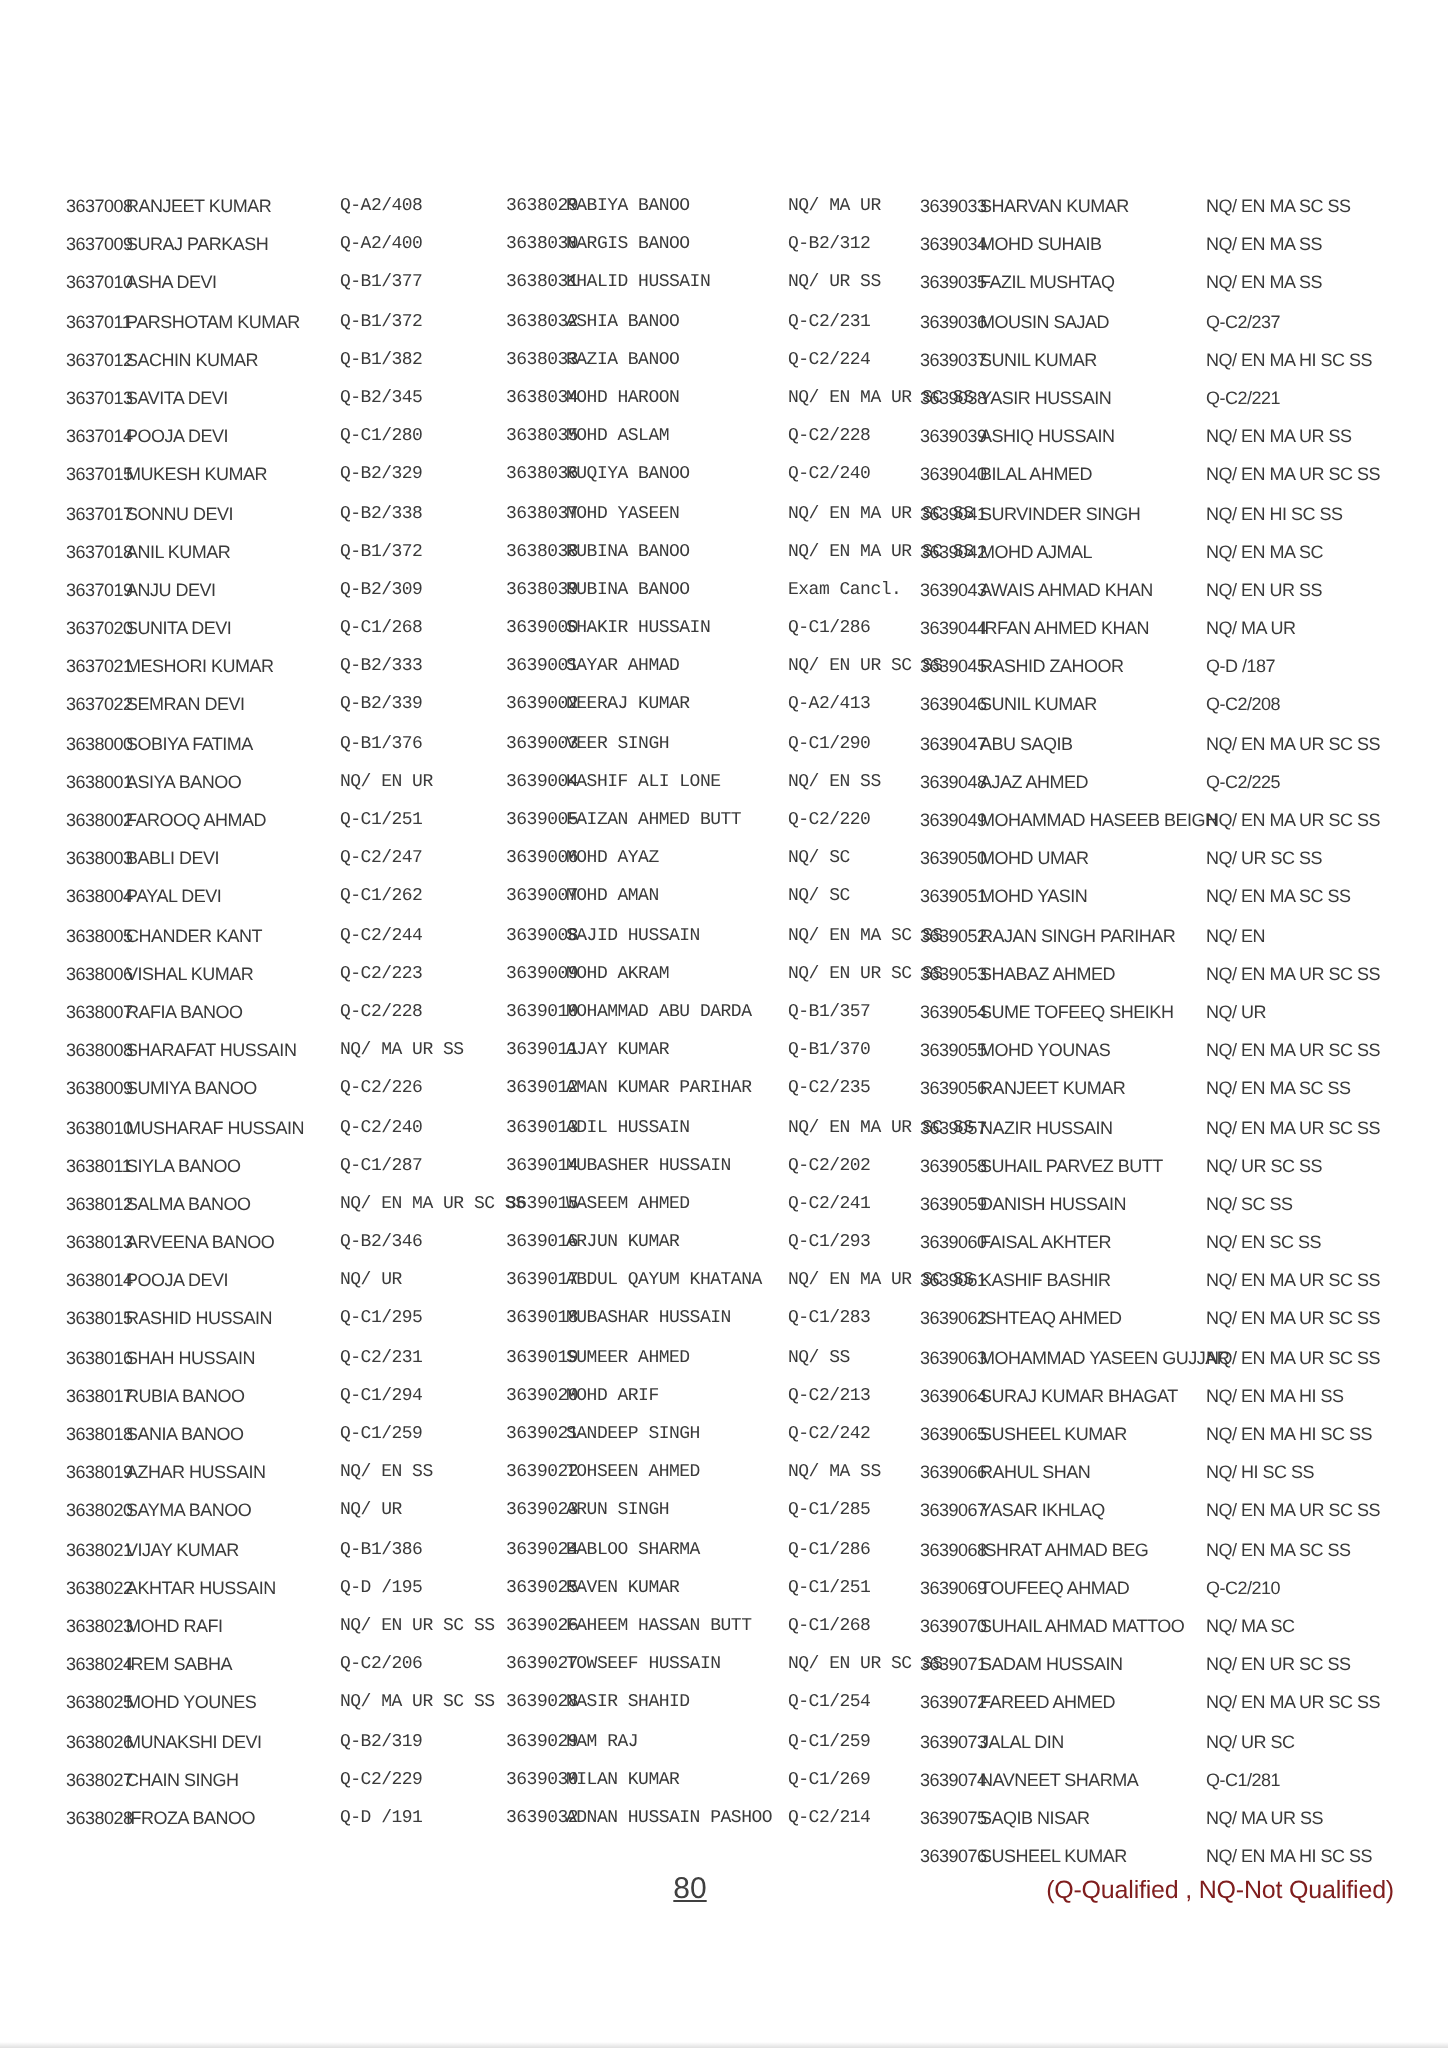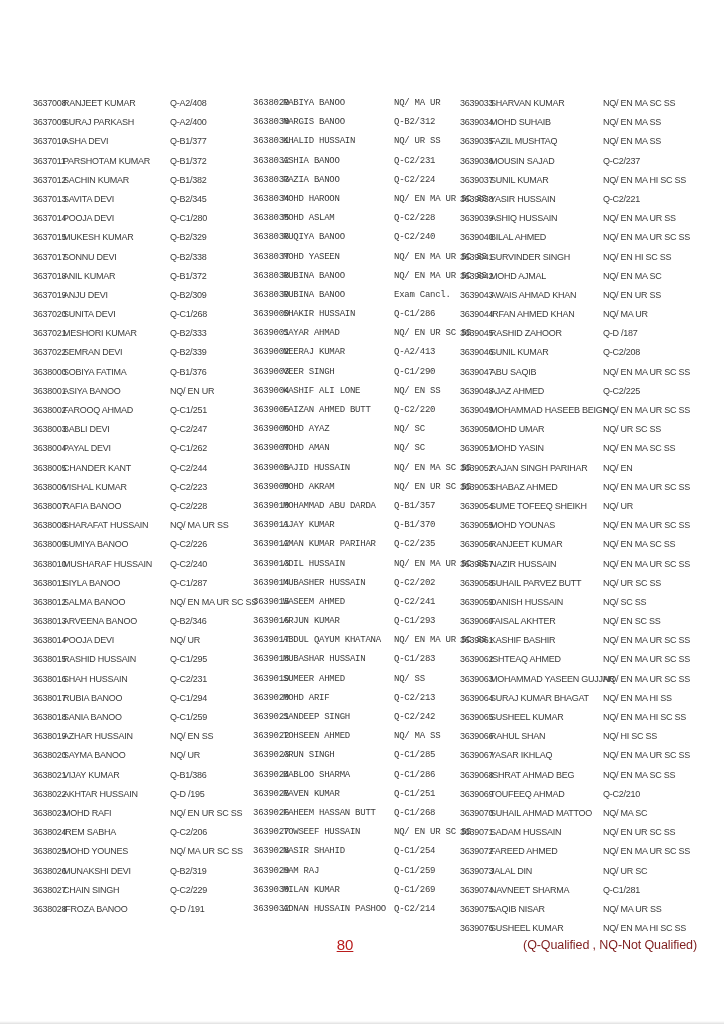--- a/index.html
+++ b/index.html
@@ -26,27 +26,27 @@
   .row { position:relative; height:19.2px; }
   .roll, .name, .code {
     position:absolute; top:2px;
     font-size:9px; line-height:11px;
     letter-spacing:-0.25px;
     white-space:nowrap;
     color:#3a3a3a;
   }
   .roll { left:0; }
   .name { left:30px; }
-  .col1 .code { left:137px; }
+  .col1 .code { left:137px;font-family:Liberation Mono, monospace; }
   .col2 .code { left:141px; }
   .col3 .code { left:143px; }
   .footer-page {
     position:absolute; top:936px; left:0; width:690px;
     text-align:center;
-    font-size:15px; color:#b91c1c;text-decoration:underline;
+    font-size:15px; color:#404040;text-decoration:underline;
   }
   .footer-legend {
     position:absolute; top:938px; right:27px;
     font-size:12.5px; color:#7f1d1d;
     letter-spacing:-0.1px;
   }
 </style>
 </head>
 <body>
 

